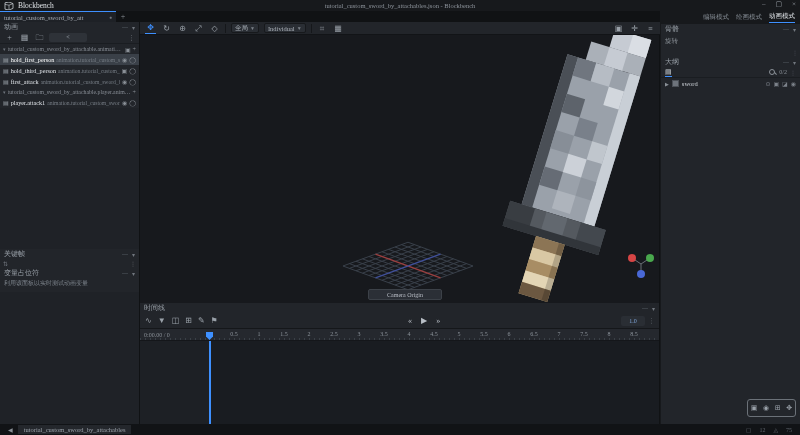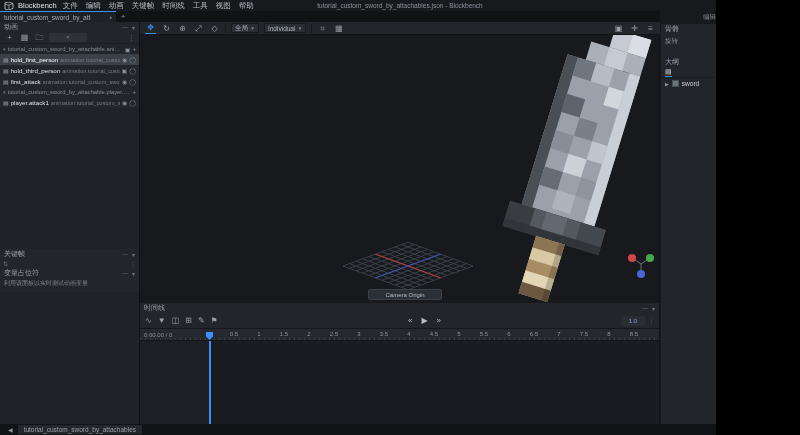--- a/index.html
+++ b/index.html
@@ -1,19 +1,19 @@
 <!DOCTYPE html>
 <html><head>
 <meta charset="utf-8">
 <style>
   * { margin:0; padding:0; box-sizing:border-box; }
   html,body { background:#000; }
   .app {
-    position:relative; width:716px; height:435px; overflow:hidden;
-    background:#17191c; font-family:Liberation Sans, sans-serif;
+    position:relative; width:800px; height:435px; overflow:hidden;
+    background:#17191c; font-family:Liberation Serif, serif;
     color:#b4bac1; -webkit-font-smoothing:antialiased; cursor:default;
   }
   
   .titlebar { position:absolute; left:0; top:0; width:800px; height:11px; background:#17191c; display:flex; align-items:center; font-size:7.5px; color:#c8cdd3; }
   .logo { width:10px; height:8px; margin:0 4px 0 4px; }
   .app-name { font-size:7.5px; margin-right:6px; color:#dfe3e7; }
   .menus { display:flex; gap:8px; }
   .menu-item { color:#b9bfc6; }
   .win-title { position:absolute; left:50%; transform:translateX(-50%); font-size:6.5px; color:#8d939b; }
   .win-btns { position:absolute; right:4px; top:0; display:flex; gap:10px; font-size:7px; color:#9aa0a8; }
@@ -101,31 +101,20 @@
 <body>
 
 <div class="app">
 
   <div class="titlebar">
     <svg class="logo" viewBox="0 0 12 10">
         <path d="M1 9 L1 1 L6 0 L11 2 L11 8 L6 10 Z" fill="none" stroke="#c8cdd3" stroke-width="1"></path>
         <path d="M1 3 L6 4 L11 2 M6 4 L6 10" stroke="#c8cdd3" stroke-width="0.8" fill="none"></path>
       </svg>
     <span class="app-name">Blockbench</span>
-    <div class="menus">
-
-    <span class="menu-item">文件</span>
-        <span class="menu-item">编辑</span>
-        <span class="menu-item">动画</span>
-        <span class="menu-item">关键帧</span>
-        <span class="menu-item">时间线</span>
-        <span class="menu-item">工具</span>
-        <span class="menu-item">视图</span>
-        <span class="menu-item">帮助</span>
-      </div>
     <span class="win-title">tutorial_custom_sword_by_attachables.json - Blockbench</span>
     <div class="win-btns">
       <span>–</span>
       <span>▢</span>
       <span>×</span>
     </div>
   </div>
 
   <div class="tabbar">
     <div class="tab">

